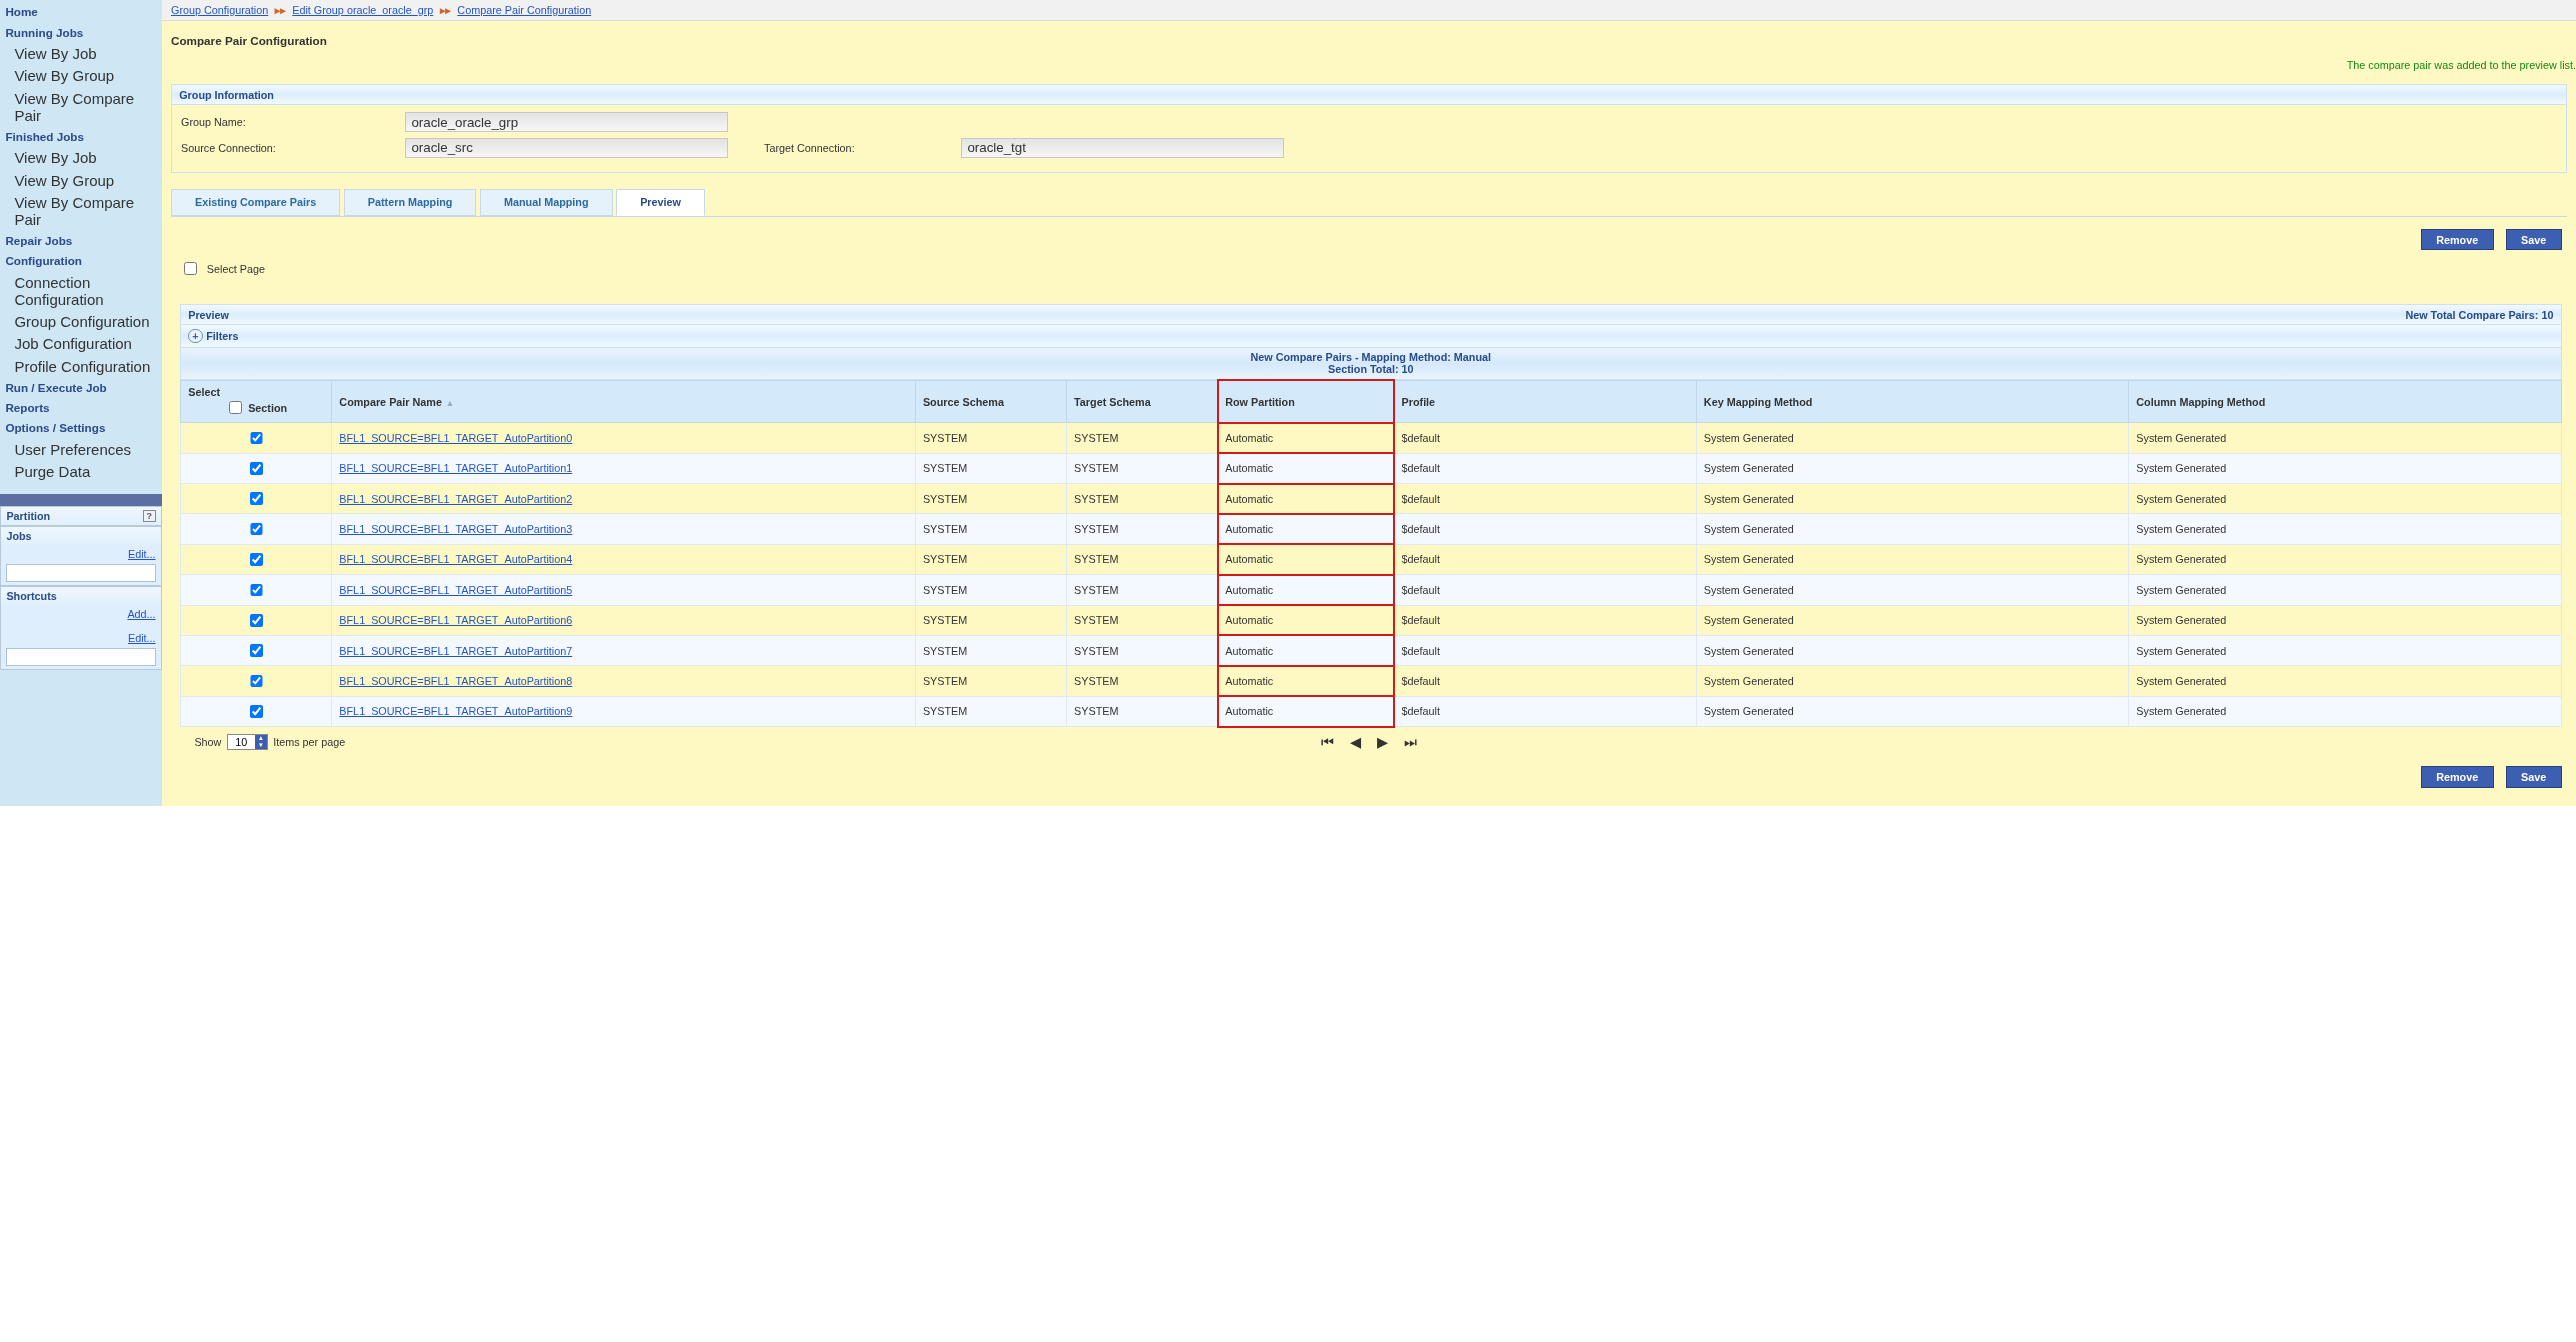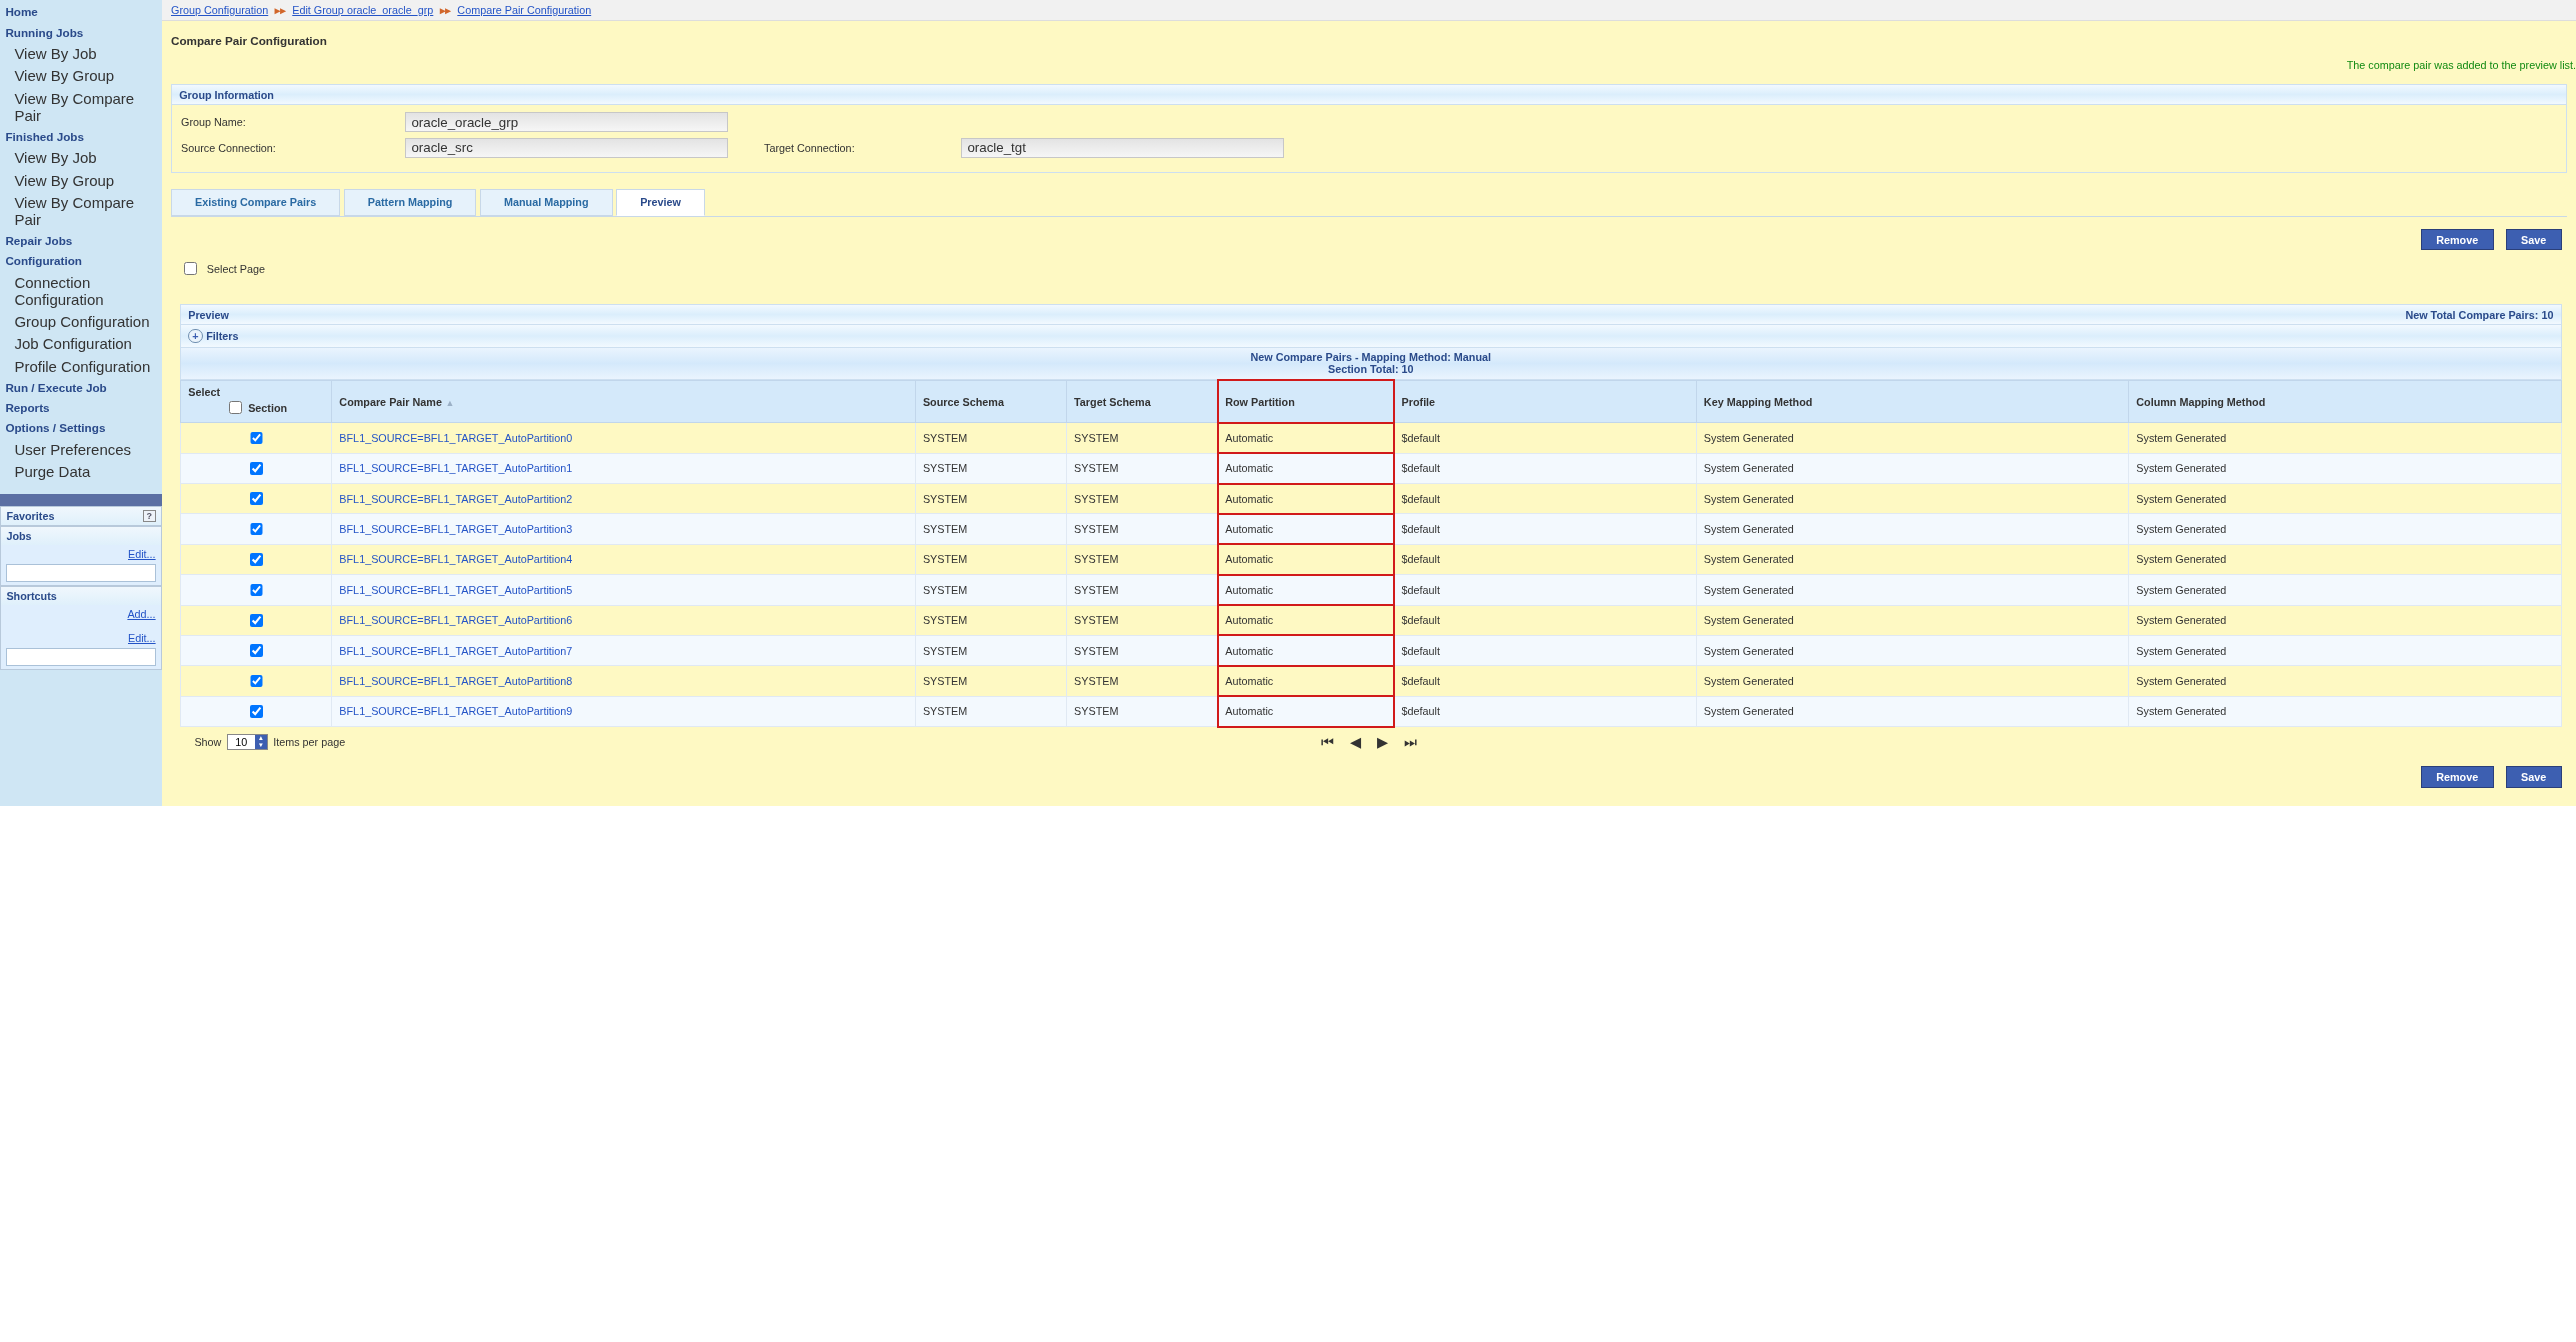--- a/index.html
+++ b/index.html
@@ -90,21 +90,21 @@
   .filters-bar { border-top:none; font-weight:bold;}
   .subhead { border-top:none; background:linear-gradient(#eaf4fe,#d4e9fb,#eaf4fe);flex-direction:column;}
 
   table.grid { width:100%; border-collapse:collapse; table-layout:fixed; }
   .grid th {
     background:#d4e9fa; color:#333; font-weight:bold; text-align:left;
     padding:5.4px 7.2px; border:0.9px solid #c1d6eb; font-size:10.8px;
   }
   .grid td { padding:5.4px 7.2px; border:0.9px solid #e0e9f3; }
   .grid tr:nth-child(even) td { background:#f3f9fe; }
-  .grid .link { color:#2454c7; cursor:pointer; }
+  .grid .link { color:#2454c7; text-decoration:underline; cursor:pointer; }
   .col-sel { width:72px; text-align:center; }
   .col-name { width:278px; }
   .col-sch { width:72px; }
   .col-rp { width:84px; }
   .col-profile { width:144px; }
   .col-km { width:206px; }
   .col-cm { width:206px; }
   .red-box { outline:2.7px solid #d11a1a; outline-offset:-1.8px; }
   .sort-ic { font-size:9px; color:#9bb0c6; padding-left:3.6px; }
 
@@ -144,21 +144,21 @@
     <a class="nav-head">Run / Execute Job</a>
     <a class="nav-head">Reports</a>
     <a class="nav-head">Options / Settings</a>
     <a class="nav-sub">User Preferences</a>
     <a class="nav-sub">Purge Data</a>
 
     <div class="nav-sep"></div>
 
     <div class="side-panel">
       <div class="side-panel-h">
-        <span>Favorites</span>
+        <span>Partition</span>
         <span class="help-ic">?</span>
       </div>
     </div>
     <div class="side-panel">
       <div class="side-panel-h">
         <span>Jobs</span>
       </div>
       <div class="side-panel-b">
         <a>Edit...</a>
         <div style="margin-top:3.6px"><input class="side-input" style=""></div>

